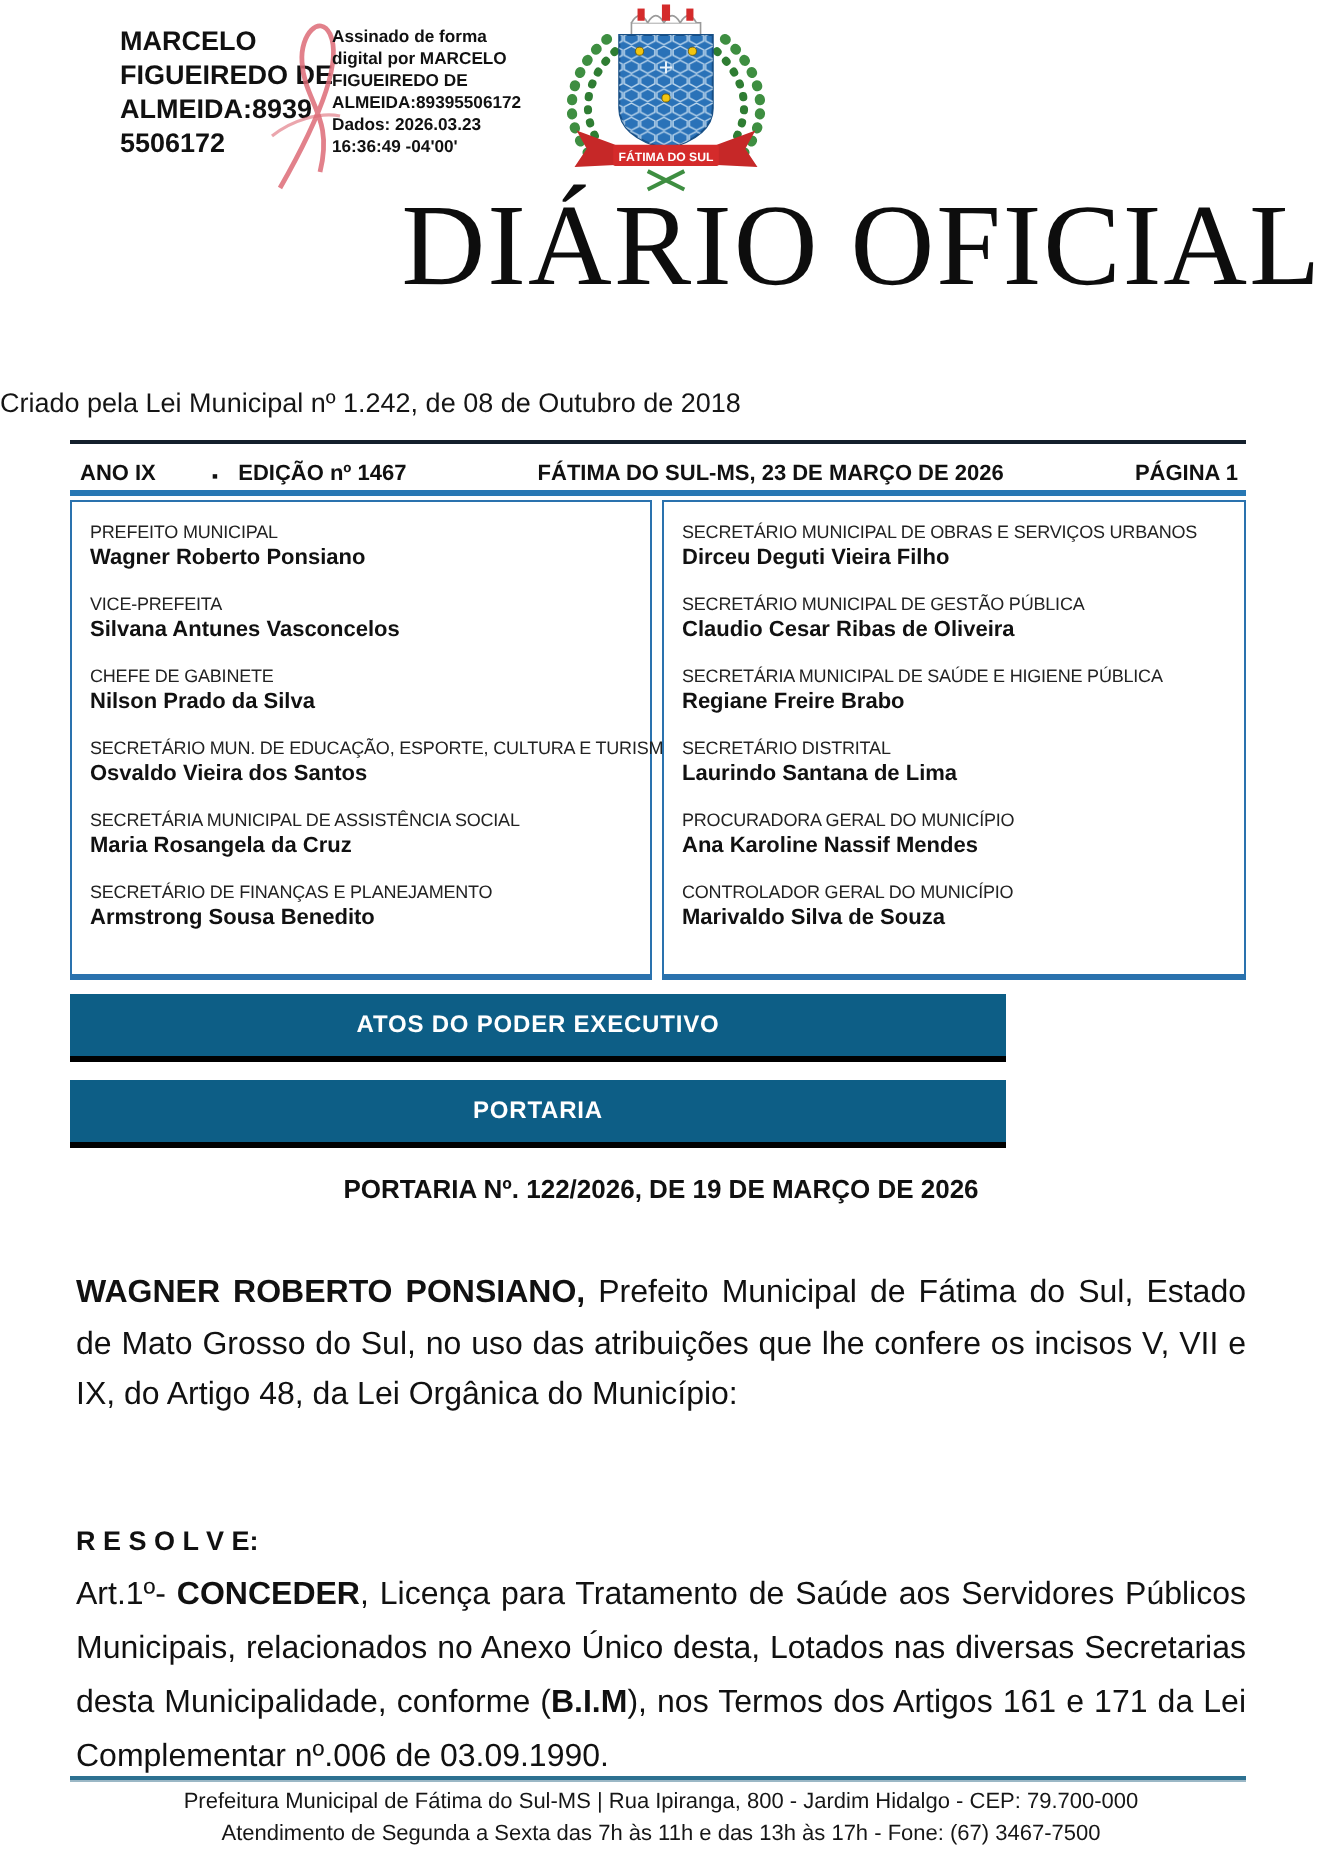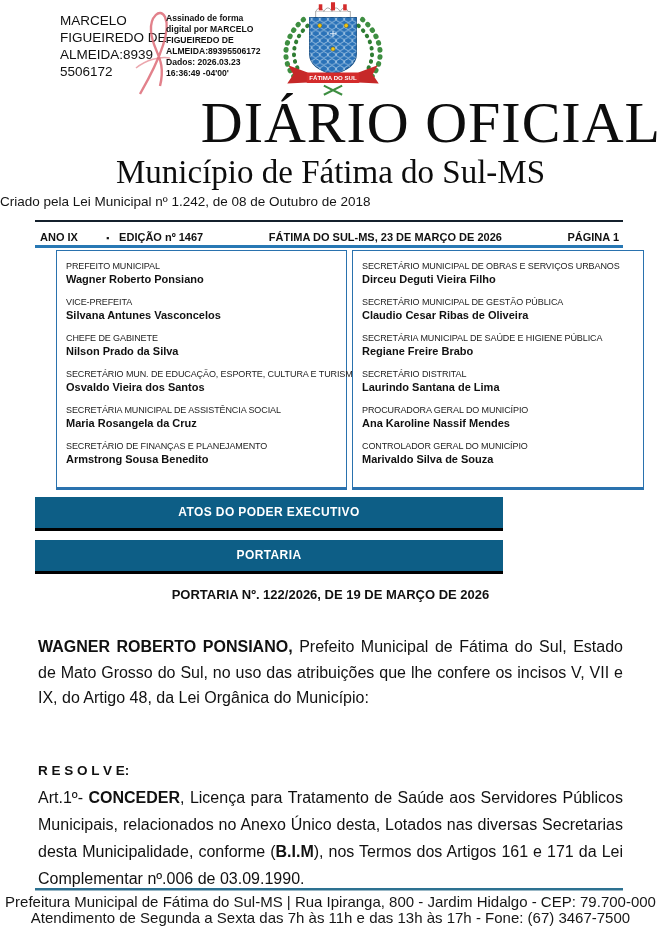--- a/index.html
+++ b/index.html
@@ -3,21 +3,21 @@
 <meta charset="utf-8">
 <style>
   html,body{margin:0;padding:0;background:#e8e8e8;}
   #page{
     position:relative;width:661px;height:935px;margin:0 auto;background:#ffffff;
     font-family:"Liberation Sans", sans-serif;color:#1a1a1a;overflow:hidden;
   }
   
   .sig-name{
     position:absolute;left:60px;top:12px;width:110px;
-    font-size:13.5px;line-height:17px;font-weight:400;white-space:pre-line;color:#111;
+    font-size:13.5px;line-height:17px;font-weight:700;white-space:pre-line;color:#111;
   }
   .sig-squiggle{position:absolute;left:126px;top:6px;width:50px;height:95px;}
   .sig-details{
     position:absolute;left:166px;top:13px;width:104px;
     font-size:8.6px;line-height:11px;font-weight:600;white-space:pre-line;color:#111;
   }
   
   .crest{position:absolute;left:271px;top:1px;width:124px;height:96px;}
   
   .masthead-title{
@@ -42,21 +42,21 @@
   }
   .eb-year{margin-left:5px;}
   .eb-bullet{margin-left:28px;font-size:9px;}
   .eb-edition{margin-left:10px;}
   .eb-date{flex:1;text-align:center;}
   .eb-page{margin-right:4px;}
   
   .officials-box{
     position:absolute;top:250px;height:240px;box-sizing:border-box;
     border:1px solid #2a72ae;border-bottom:3px solid #2a72ae;
-    padding:9px 8px 0 9px;background:#fff;margin-left:21px;
+    padding:9px 8px 0 9px;background:#fff;
   }
   .officials-box.left{left:35px;width:291px;}
   .officials-box.right{left:331px;width:292px;}
   .official{margin-bottom:10px;}
   .official .role{font-size:9px;line-height:12px;letter-spacing:-0.1px;color:#222;white-space:nowrap;}
   .official .name{font-size:11px;line-height:14px;font-weight:bold;color:#111;}
   
   .banner{
     position:absolute;left:35px;width:468px;height:31px;box-sizing:content-box;
     background:#0d5e86;border-bottom:3px solid #000000;
@@ -78,21 +78,21 @@
   .doc-par.resolve{top:758px;font-weight:bold;font-size:13.5px;}
   .doc-par.art1{top:784px;line-height:27px;}
   .doc-par b{font-weight:bold;}
   
   .footer-rule{
     position:absolute;left:35px;top:888px;width:588px;height:3px;
     background:linear-gradient(#2d7191 0 60%, #9bb8c6 60% 100%);
   }
   .footer-text{
     position:absolute;left:0;top:894px;width:661px;text-align:center;
-    font-size:15px;line-height:15.5px;color:#161616;
+    font-size:11px;line-height:15.5px;color:#161616;
   }
 </style>
 </head>
 <body>
 
 <div id="page">
 
   <div class="sig-name">MARCELO
 FIGUEIREDO DE
 ALMEIDA:8939
@@ -135,21 +135,20 @@
 
     <path d="M36,70 L17,63 L22,72 L16,81 L36,80 z" fill="#c62828"></path>
     <path d="M86,70 L105,63 L100,72 L106,81 L86,80 z" fill="#c62828"></path>
     <rect x="35" y="70" width="52" height="10.5" rx="1" fill="#d42b2b"></rect>
     <text x="61" y="78" text-anchor="middle" font-size="6" font-weight="bold" fill="#ffffff" font-family="Liberation Sans, sans-serif">FÁTIMA DO SUL</text>
 
     <path d="M52,83 L70,92 M70,83 L52,92" stroke="#3e8e41" stroke-width="2"></path>
   </svg>
 
   <div class="masthead-title">DIÁRIO OFICIAL</div>
-  <div class="masthead-subtitle">Município de Fátima do Sul-MS</div>
   <div class="masthead-tagline">Criado pela Lei Municipal nº 1.242, de 08 de Outubro de 2018</div>
 
   <div class="edition-bar">
     <span class="eb-year">ANO IX</span>
     <span class="eb-bullet">▪</span>
     <span class="eb-edition">EDIÇÃO nº 1467</span>
     <span class="eb-date">FÁTIMA DO SUL-MS, 23 DE MARÇO DE 2026</span>
     <span class="eb-page">PÁGINA 1</span>
   </div>
 

